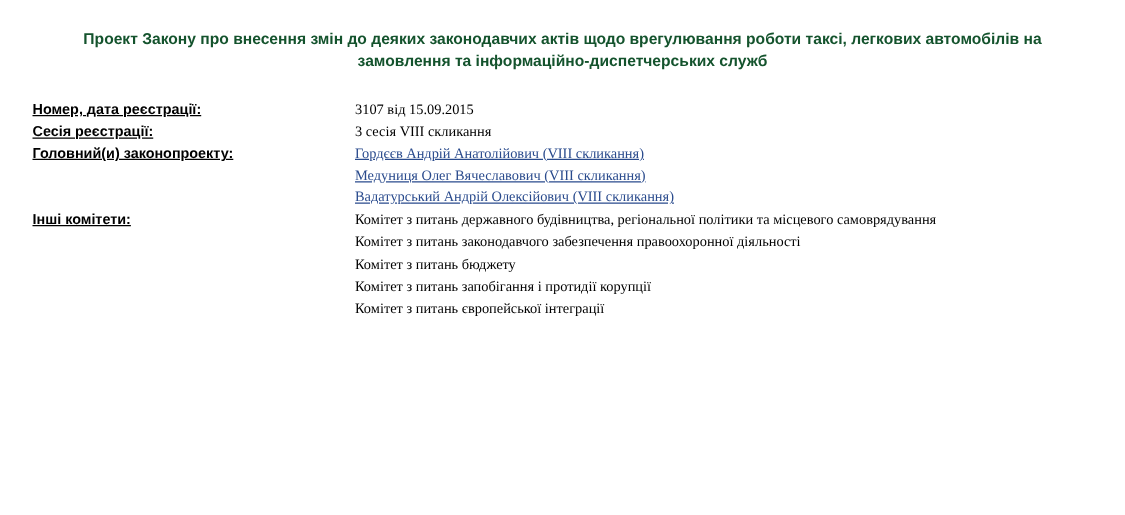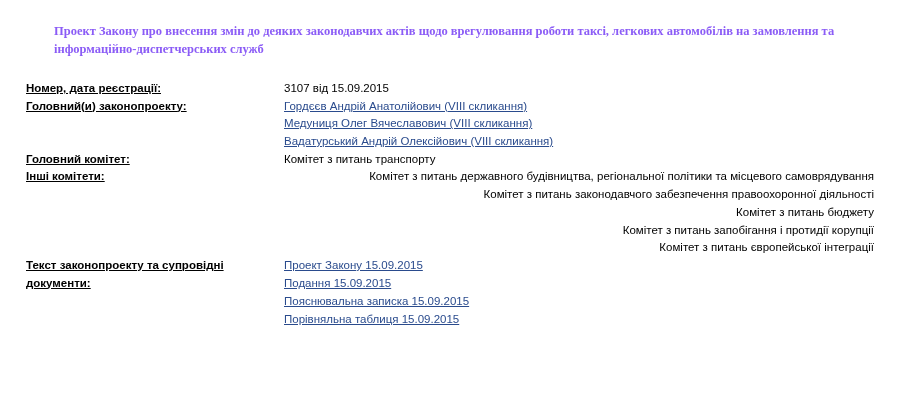--- a/index.html
+++ b/index.html
@@ -15,26 +15,26 @@
     position: relative;
     overflow: hidden;
   }
   .page {
     width: 900px;
     height: 412px;
     box-sizing: border-box;
     padding: 18px 26px 0 26px;
   }
   .doc-title {
+    text-align: center;
     font-size: 12.5px;
     font-weight: bold;
     line-height: 1.45;
-    color: #8b5cf6;
+    color: #14532d;
     margin: 4px 28px 0 28px;
-    font-family: Liberation Serif, serif;
   }
   table.fields {
     width: 100%;
     border-collapse: collapse;
     margin-top: 22px;
     table-layout: fixed;
   }
   table.fields td {
     vertical-align: top;
     padding: 0;
@@ -45,74 +45,64 @@
     width: 258px;
     font-weight: bold;
     color: #000;
     padding-right: 8px;
     padding-bottom: 11px;
     text-decoration: underline;
   }
   td.value {
     color: #000;
     padding-bottom: 11px;
+    font-family: Liberation Serif, serif;
   }
   a.doclink {
     color: #2a4b8d;
     text-decoration: underline;
     font-size: 11.5px;
     line-height: 1.55;
     display: inline-block;
   }
   .linklist a.doclink { display: block; }
-  .plainlist div { line-height: 1.55; text-align: right; }
+  .plainlist div { line-height: 1.55; }
   .label-wrap { line-height: 1.5; }
 </style>
 </head>
 <body>
 
 <div class="page">
 
   <div class="doc-title">Проект Закону про внесення змін до деяких законодавчих актів щодо врегулювання роботи таксі, легкових автомобілів на замовлення та інформаційно-диспетчерських служб</div>
 
   <table class="fields">
     <tbody>
       <tr>
         <td class="label">Номер, дата реєстрації:</td>
         <td class="value">3107 від 15.09.2015</td>
       </tr>
       <tr>
+        <td class="label">Сесія реєстрації:</td>
+        <td class="value">3 сесія VIII скликання</td>
+      </tr>
+      <tr>
         <td class="label">Головний(и) законопроекту:</td>
         <td class="value linklist">
           <a class="doclink" href="#">Гордєєв Андрій Анатолійович (VIII скликання)</a>
           <a class="doclink" href="#">Медуниця Олег Вячеславович (VIII скликання)</a>
           <a class="doclink" href="#">Вадатурський Андрій Олексійович (VIII скликання)</a>
         </td>
-      </tr>
-      <tr>
-        <td class="label">Головний комітет:</td>
-        <td class="value">Комітет з питань транспорту</td>
       </tr>
       <tr>
         <td class="label">Інші комітети:</td>
         <td class="value plainlist">
           <div>Комітет з питань державного будівництва, регіональної політики та місцевого самоврядування</div>
           <div>Комітет з питань законодавчого забезпечення правоохоронної діяльності</div>
           <div>Комітет з питань бюджету</div>
           <div>Комітет з питань запобігання і протидії корупції</div>
           <div>Комітет з питань європейської інтеграції</div>
         </td>
       </tr>
-      <tr>
-        <td class="label">
-          <span class="label-wrap">Текст законопроекту та супровідні документи:</span>
-        </td>
-        <td class="value linklist">
-          <a class="doclink" href="#">Проект Закону 15.09.2015</a>
-          <a class="doclink" href="#">Подання 15.09.2015</a>
-          <a class="doclink" href="#">Пояснювальна записка 15.09.2015</a>
-          <a class="doclink" href="#">Порівняльна таблиця 15.09.2015</a>
-        </td>
-      </tr>
     </tbody>
   </table>
 
 </div>
 
 </body></html>

